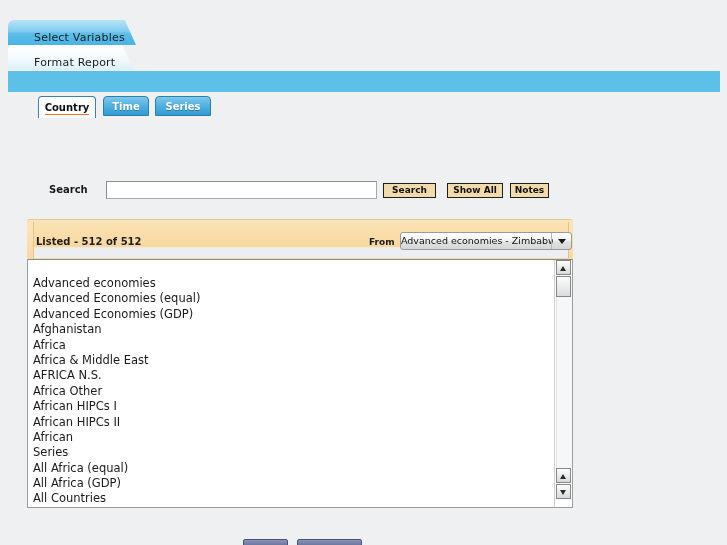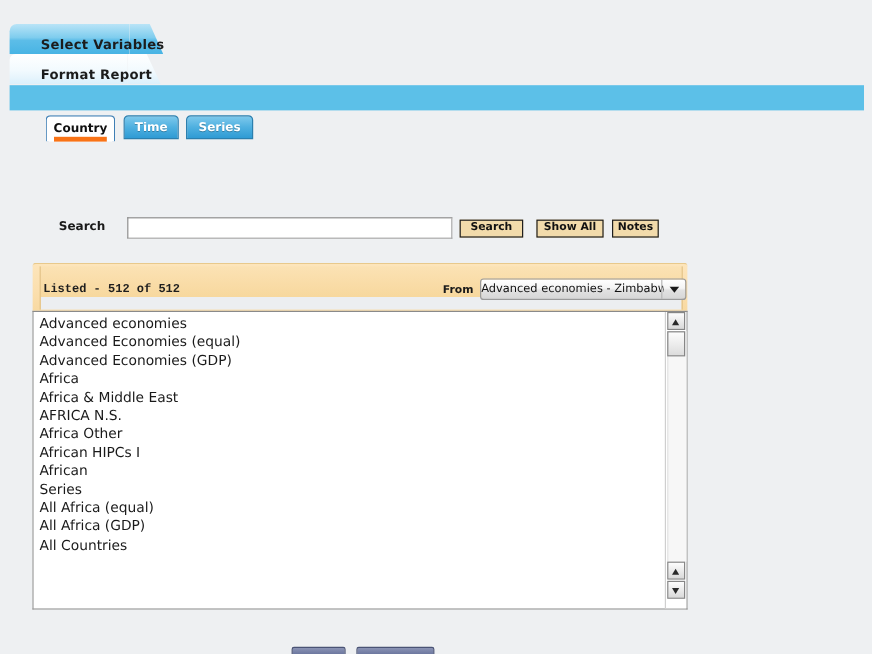--- a/index.html
+++ b/index.html
@@ -20,21 +20,21 @@
     position: absolute;
     left: 0; top: 0;
     width: 727px;
     height: 71px;
   }
   .ptab {
     position: absolute;
     height: 25px;
     box-sizing: border-box;
     font-size: 11px;
-    font-weight: bold;
+    font-weight: normal;
     color: #1c1c1c;
     letter-spacing: .2px;
     white-space: nowrap;
     padding: 5px 0 0 14px;
   }
   .ptab .tabbody {
     position: absolute;
     left: 8px; top: 0;
     height: 25px;
     border-top-left-radius: 5px;
@@ -109,21 +109,21 @@
   }
   .itab.active {
     background: #ffffff;
     border: 1px solid #3f7fb5;
     border-bottom: none;
     color: #101010;
     height: 22px;
     line-height: 21px;
   }
   .itab.active .ulab {
-    border-bottom: 4px solid #f97316;
+    border-bottom: 1px solid #f97316;
     padding-bottom: 1px;
     text-align: center;
   }
   .itab.inactive {
     background: linear-gradient(to bottom,#7ec9ec 0%, #4fb0e0 50%, #2f9bd4 100%);
     border: 1px solid #2b7fae;
     color: #ffffff;
     text-shadow: 0 1px 0 rgba(0,0,0,.25);
   }
   #itab-country { left: 0;   width: 58px; }
@@ -193,21 +193,20 @@
     background: linear-gradient(to bottom, #fbe2b4 0%, #f9dca7 40%, #f7d89e 70%, #eceef1 71%, #eceef1 100%);
     border-left: 1px solid #e3c387;
     border-right: 1px solid #e3c387;
   }
   #listed-text {
     position: absolute;
     left: 36px; top: 236px;
     font-size: 10px;
     font-weight: bold;
     color: #1e1e1e;
-    font-family: Liberation Mono, monospace;
   }
   #from-label {
     position: absolute;
     left: 369px; top: 237px;
     font-size: 9px;
     font-weight: bold;
     color: #1a1a1a;
   }
   #range-select {
     position: absolute;
@@ -250,21 +249,21 @@
     left: 27px; top: 259px;
     width: 546px; height: 249px;
     box-sizing: border-box;
     background: #ffffff;
     border: 1px solid #9c9c9c;
     border-top-color: #8a8a8a;
     overflow: hidden;
   }
   #listbox-items {
     position: absolute;
-    left: 0; top: 2px;
+    left: 0; top: 16px;
     width: 524px;
   }
   .lbitem {
     height: 15.4px;
     line-height: 15.4px;
     padding-left: 5px;
     font-size: 11.5px;
     color: #1a1a1a;
     white-space: nowrap;
     cursor: default;
@@ -381,25 +380,27 @@
     <span class="caret"></span>
   </div>
 </div>
 
 <div id="listbox">
 
   <div id="listbox-items">
     <div class="lbitem">Advanced economies</div>
     <div class="lbitem">Advanced Economies (equal)</div>
     <div class="lbitem">Advanced Economies (GDP)</div>
+    <div class="lbitem">Afghanistan</div>
     <div class="lbitem">Africa</div>
     <div class="lbitem">Africa &amp; Middle East</div>
     <div class="lbitem">AFRICA N.S.</div>
     <div class="lbitem">Africa Other</div>
     <div class="lbitem">African HIPCs I</div>
+    <div class="lbitem">African HIPCs II</div>
     <div class="lbitem">African</div>
     <div class="lbitem">Series</div>
     <div class="lbitem">All Africa (equal)</div>
     <div class="lbitem">All Africa (GDP)</div>
     <div class="lbitem">All Countries</div>
   </div>
 
   <div id="lb-scroll">
     <div id="sb-track"></div>
     <div class="sbbtn" id="sb-up-top">

